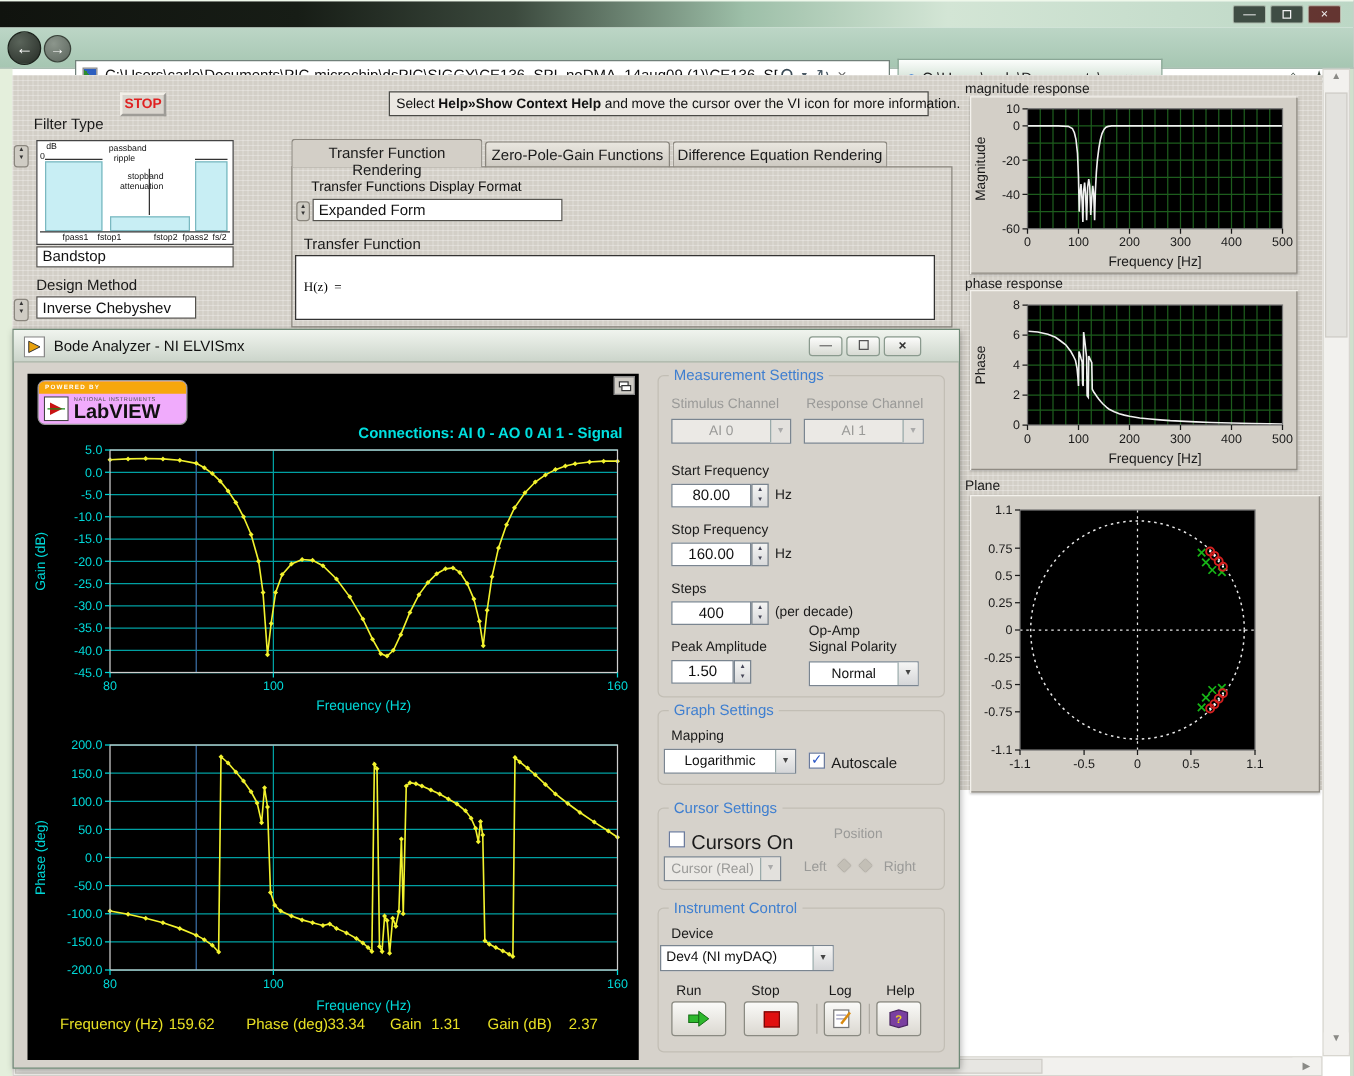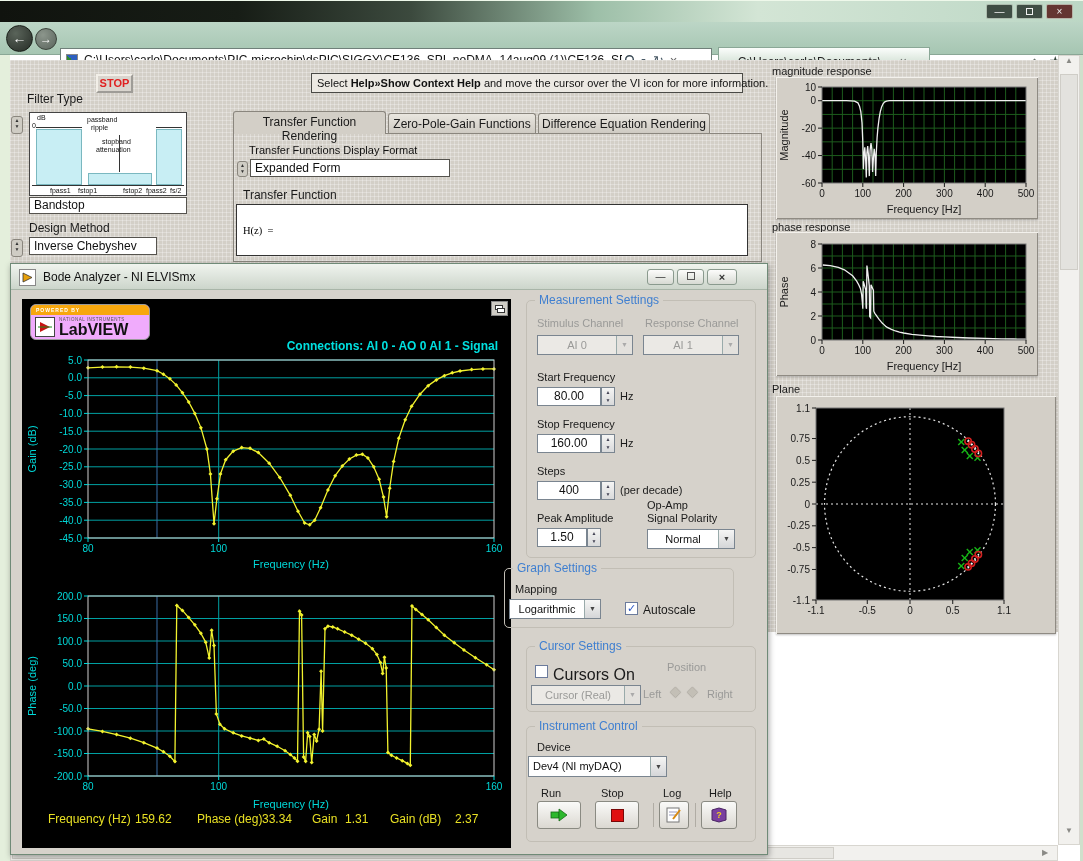--- a/index.html
+++ b/index.html
@@ -662,37 +662,37 @@
     <div class="numfield" style="left:10px;top:227px;width:50px;height:19px;line-height:17px;">1.50</div>
     <div class="updown" style="left:60px;top:227px;height:19px;">▲<br>▼</div>
     <span class="abs glabel" style="left:120px;top:198px;">Op-Amp</span>
     <span class="abs glabel" style="left:120px;top:211px;">Signal Polarity</span>
     <div class="dd" style="left:120px;top:228px;width:88px;height:20px;">
       <span class="ddtxt">Normal</span>
         <span class="ddbtn">▼</span>
     </div>
   </div>
 
-  <div class="group" style="left:504px;top:568px;width:230px;height:60px;padding-left:12px;">
+  <div class="group" style="left:526px;top:568px;width:230px;height:60px;padding-left:12px;">
     <span class="gtitle">Graph Settings</span>
     <span class="abs glabel" style="left:10px;top:14px;">Mapping</span>
-    <div class="dd" style="left:4px;top:30px;width:92px;height:20px;">
+    <div class="dd" style="left:4px;top:30px;width:106px;height:20px;">
       <span class="ddtxt">Logarithmic</span>
         <span class="ddbtn">▼</span>
     </div>
     <div class="chk" style="left:120px;top:33px;">✓</div>
     <span class="abs glabel" style="left:138px;top:34px;font-size:12px;">Autoscale</span>
   </div>
 
   <div class="group" style="left:526px;top:646px;width:230px;height:66px;">
     <span class="gtitle">Cursor Settings</span>
     <div class="chk" style="left:8px;top:18px;color:transparent;"></div>
     <span class="abs glabel" style="left:26px;top:19px;font-size:16px;">Cursors On</span>
     <span class="abs gdim" style="left:140px;top:14px;">Position</span>
-    <div class="dd disabled" style="left:4px;top:38px;width:110px;height:20px;justify-content:flex-end;">
+    <div class="dd disabled" style="left:4px;top:38px;width:94px;height:20px;justify-content:flex-end;">
       <span class="ddtxt">Cursor (Real)</span>
         <span class="ddbtn">▼</span>
     </div>
     <span class="abs gdim" style="left:116px;top:41px;">Left</span>
     <span class="diamond" style="left:143px;top:36px;">◆</span>
     <span class="diamond" style="left:160px;top:36px;">◆</span>
     <span class="abs gdim" style="left:180px;top:41px;">Right</span>
   </div>
 
   <div class="group" style="left:526px;top:726px;width:230px;height:116px;">

